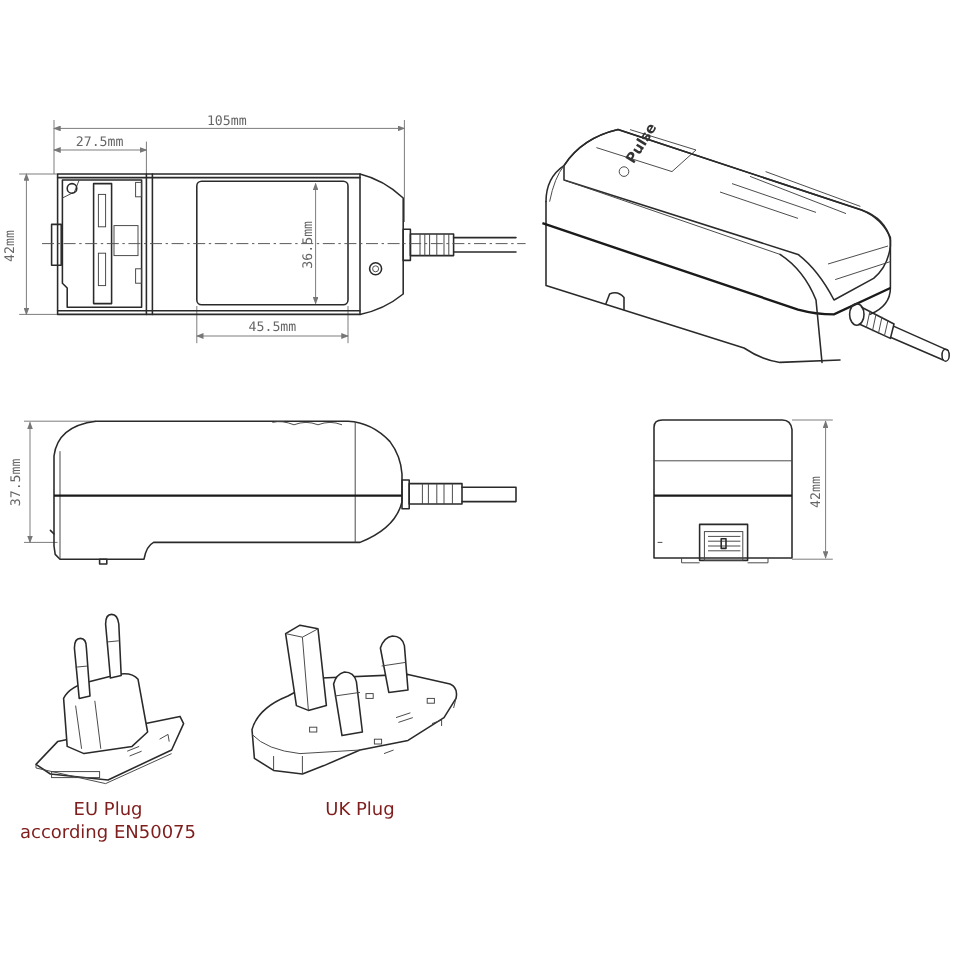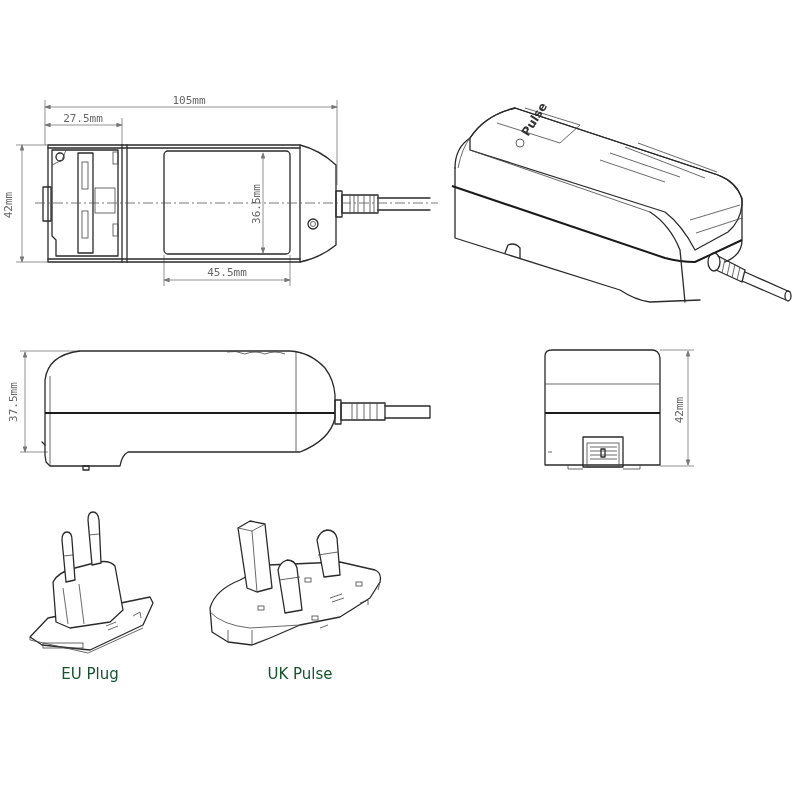--- a/index.html
+++ b/index.html
@@ -4,21 +4,21 @@
 <style>
   html,body{margin:0;padding:0;background:#ffffff;}
   body{width:800px;height:800px;position:relative;overflow:hidden;font-family:"DejaVu Sans",sans-serif;}
   svg{position:absolute;left:0;top:0;}
   .ln{fill:none;stroke:#2a2a2a;stroke-width:1.3;stroke-linejoin:round;stroke-linecap:round;}
   .thin{fill:none;stroke:#444;stroke-width:0.8;}
   .thick{fill:none;stroke:#1a1a1a;stroke-width:2;}
   .dim{fill:none;stroke:#777;stroke-width:0.8;}
   .center{fill:none;stroke:#555;stroke-width:0.8;stroke-dasharray:10 3 2 3;}
   .dimtxt{font-family:"DejaVu Sans Mono",monospace;font-size:11px;fill:#666;}
-  .cap{position:absolute;text-align:center;font-family:"DejaVu Sans",sans-serif;font-size:15px;color:#14532d;line-height:19px;}
+  .cap{position:absolute;text-align:center;font-family:"DejaVu Sans",sans-serif;font-size:15px;color:#7f1d1d;line-height:19px;}
   .fill-w{fill:#fff;}
 </style>
 </head>
 <body>
 
 <svg width="800" height="800" viewBox="0 0 800 800">
   <defs>
     <marker id="ar" markerWidth="8" markerHeight="6" refX="7" refY="3" orient="auto">
       <path d="M0,0 L8,3 L0,6 z" fill="#777"></path>
     </marker>
@@ -208,16 +208,17 @@
     <path class="ln fill-w" d="M278,570 Q280,562 287,560 Q295,560 297,568 L302,610 L285,613 Z"></path>
     <line class="thin" x1="279" y1="580" x2="300" y2="577"></line>
 
     <path class="ln fill-w" d="M317,540 Q320,531 327,530 Q335,530 337,538 L340,575 L324,577 Z"></path>
     <line class="thin" x1="318" y1="555" x2="338" y2="552"></line>
   </g>
 </svg>
 
 <div class="cap" style="left:0;top:665px;width:180px;">
   <div>EU Plug</div>
+  <div>according EN50075</div>
 </div>
 <div class="cap" style="left:205px;top:665px;width:190px;">
-  <div>UK Pulse</div>
+  <div>UK Plug</div>
 </div>
 
 </body></html>

